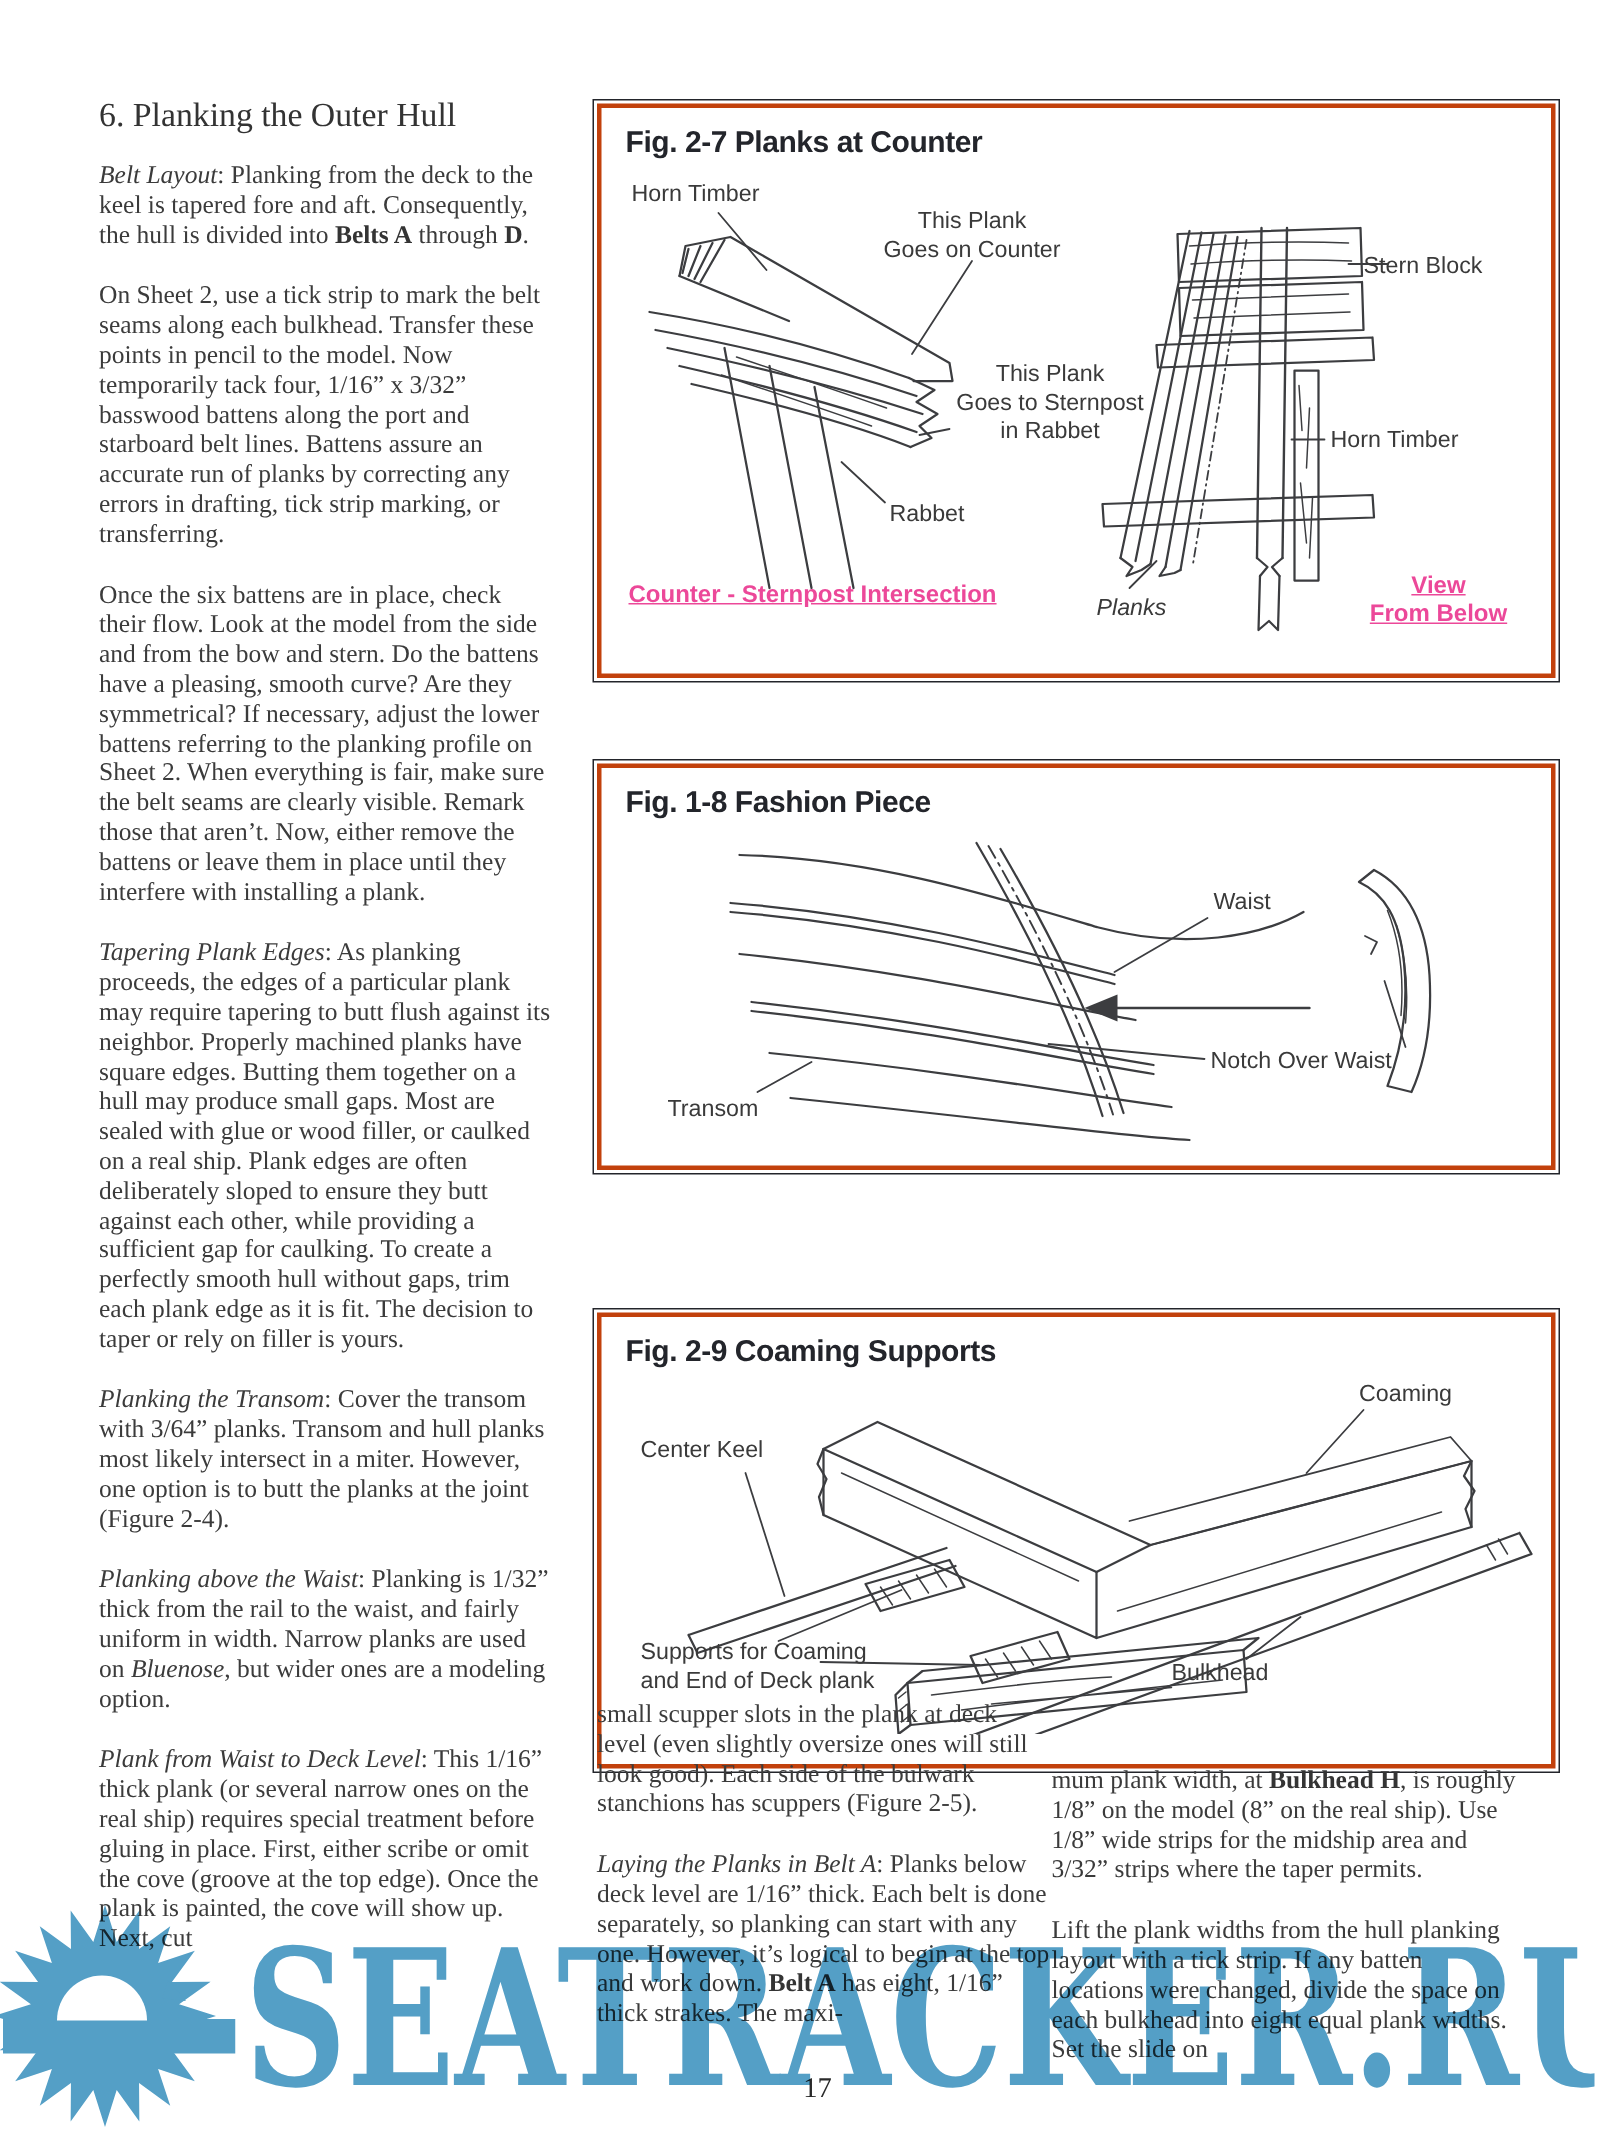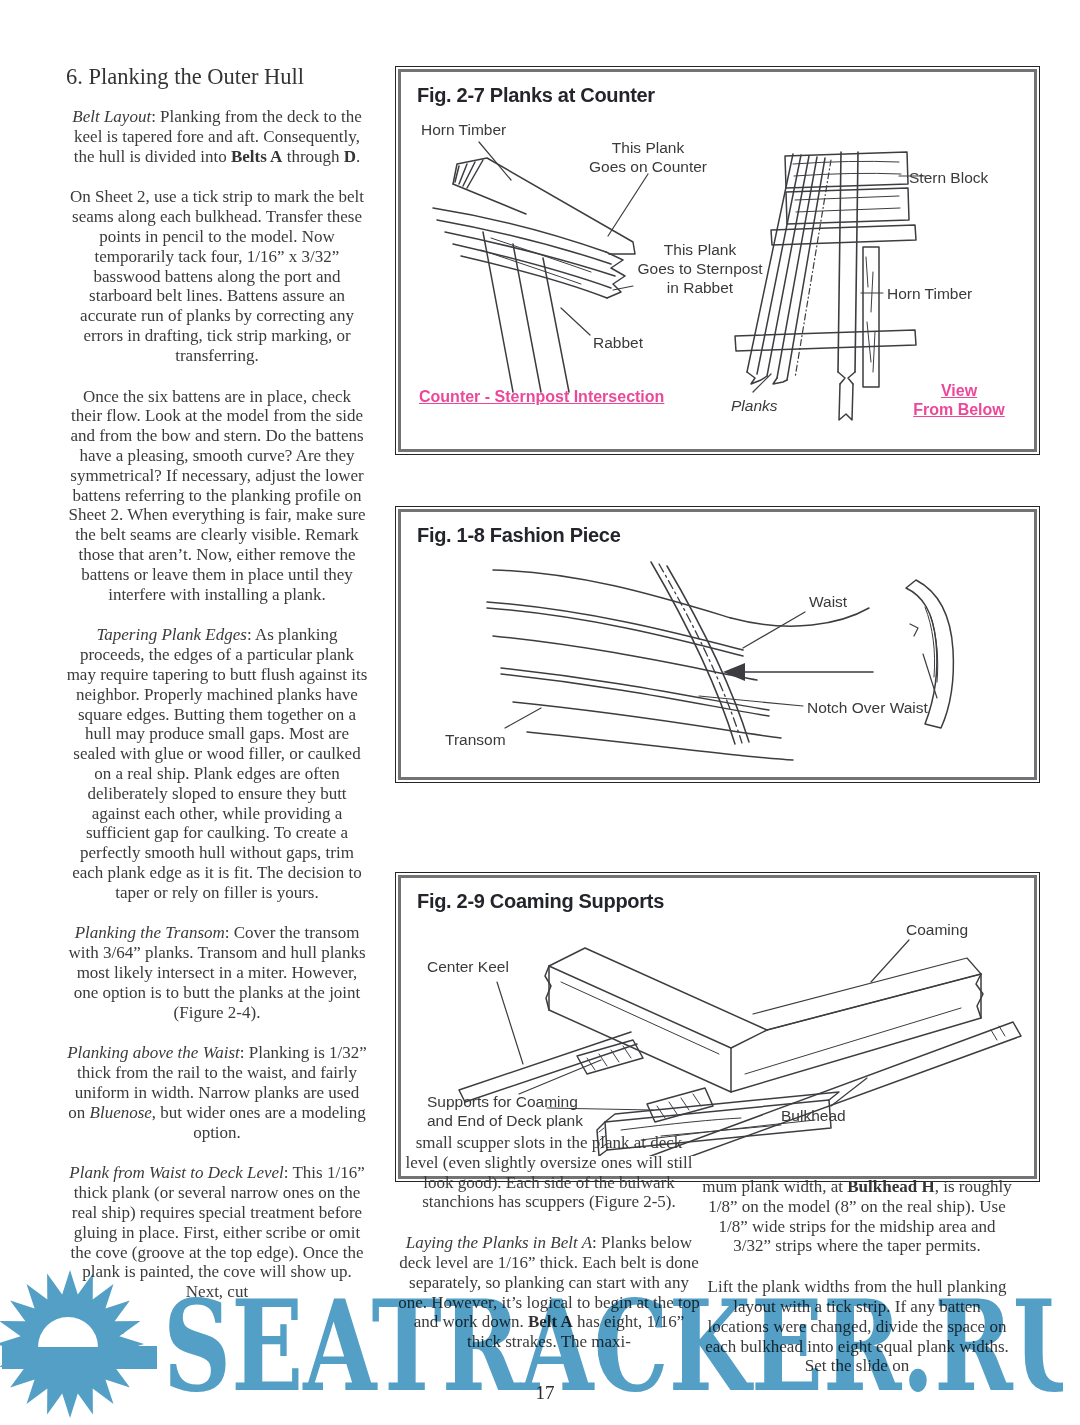--- a/index.html
+++ b/index.html
@@ -1,25 +1,25 @@
 <!DOCTYPE html>
 <html><head>
 <meta charset="utf-8">
 <style>
   html,body{margin:0;padding:0;background:#ffffff;}
   .page{position:relative;width:1080px;height:1425px;background:#fff;overflow:hidden;
         font-family:"Liberation Serif",serif;color:#3b3b3b;}
   .col{position:absolute;}
-  .col p{margin:0 0 21px 0;font-size:17px;line-height:19.8px;text-align:center;}
+  .col p{margin:0 0 21px 0;font-size:17px;line-height:19.8px;text-align:left;}
   .col p .it{font-style:italic;}
   .col p b{font-weight:bold;color:#343434;}
   h1.doc-title{font-size:22.5px;line-height:26px;font-weight:normal;color:#333;
         margin:0 0 17px 0;}
   .figbox{position:absolute;left:398px;width:639px;box-sizing:border-box;background:#fff;
-        border:3px solid #737373;outline:1px solid #23252b;outline-offset:2px;}
+        border:3px solid #c2410c;outline:1px solid #23252b;outline-offset:2px;}
   .figtitle{position:absolute;left:16px;top:12px;font-family:"Liberation Sans",sans-serif;
         font-weight:bold;font-size:20px;color:#23252b;letter-spacing:-0.3px;white-space:nowrap;}
   .flabel{position:absolute;font-family:"Liberation Sans",sans-serif;font-size:15.5px;
         color:#3a3a3a;line-height:19px;white-space:pre-line;}
   .flabel.center{text-align:center;}
   .flabel.bu{font-weight:bold;text-decoration:underline;color:#ec4899;font-size:16px;}
   .draw{position:absolute;left:0;top:0;}
   .pagenum{position:absolute;left:495px;top:1358px;width:100px;text-align:center;
         font-size:19px;color:#2a2a2a;margin-top:24px;}
   .wm{position:absolute;mix-blend-mode:multiply;pointer-events:none;z-index:20;}

